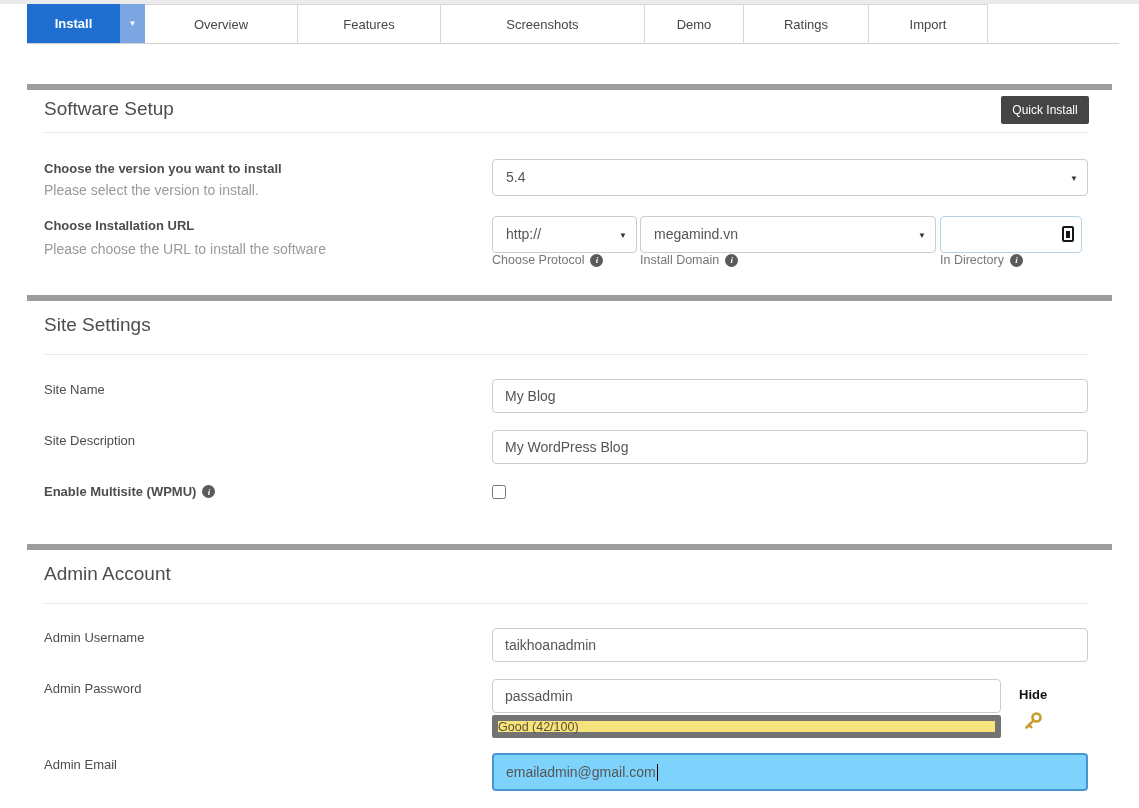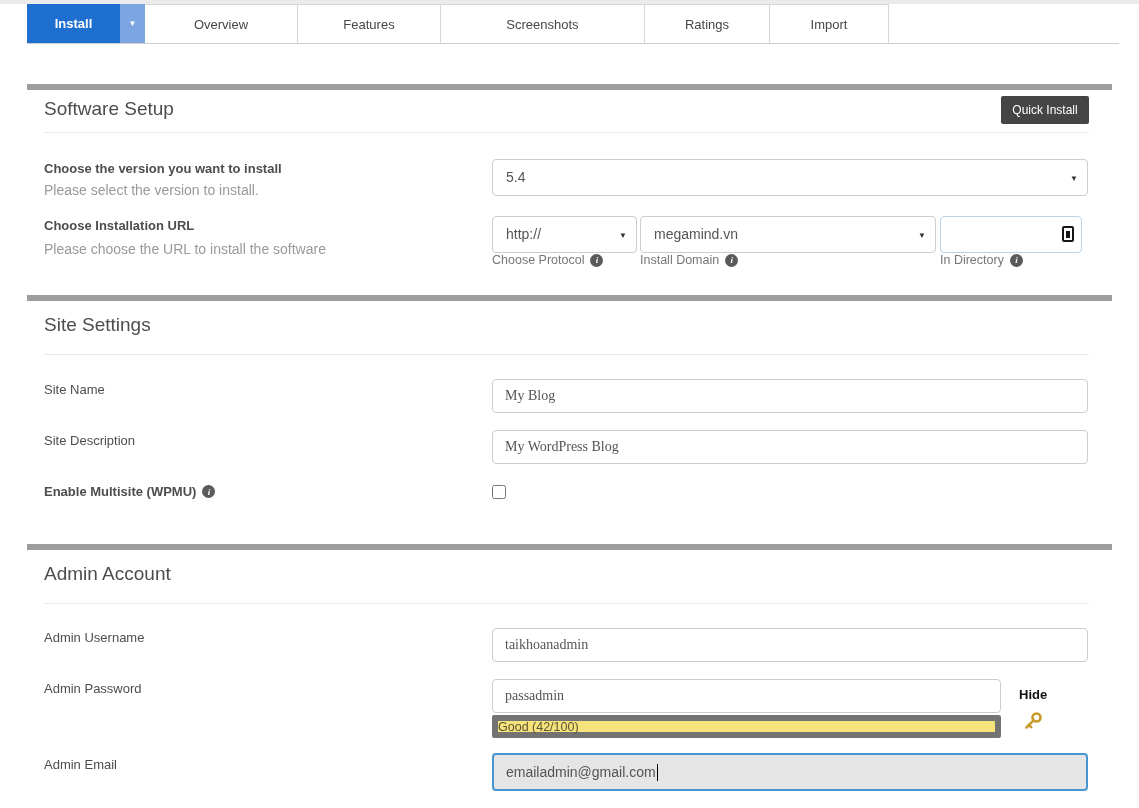--- a/index.html
+++ b/index.html
@@ -24,41 +24,41 @@
   .flabel { position:absolute; left:44px; font-size:13px; color:#4d4d4d; }
   .flabel.bold { font-weight:600; }
   .fhelp { position:absolute; left:44px; font-size:14px; color:#999; }
 
   
   .select { position:absolute; height:37px; background:#fff; border:1px solid #ccc; border-radius:4px; cursor:pointer; }
   .select .selval { position:absolute; left:13px; top:9px; font-size:14px; color:#555; }
   .select .sel-caret { position:absolute; right:9px; top:14px; font-size:8px; color:#333; }
 
   .tinput { position:absolute; height:34px; background:#fff; border:1px solid #ccc; border-radius:4px;
-            font-family:Liberation Serif, serif; font-size:14px; color:#555; padding:0 12px; outline:none; }
+            font-family:Liberation Sans, sans-serif; font-size:14px; color:#555; padding:0 12px; outline:none; }
 
   .dir-input { border-color:#b7d3e8; }
   .autofill-icon { position:absolute; right:8px; top:10px; width:12px; height:16px;
                    border:2px solid #161616; border-radius:2px; background:#fbfbfb; }
   .autofill-icon::after { content:""; position:absolute; left:2px; top:3px; width:4px; height:7px; background:#161616; }
 
   .caption { position:absolute; font-size:12.5px; color:#777; display:flex; align-items:center; gap:6px; }
   .info-icon { display:inline-flex; align-items:center; justify-content:center; width:13px; height:13px;
                border-radius:50%; background:#5a5a5a; color:#fff; font-size:9px; font-weight:bold;
                font-family:"Liberation Serif",serif; font-style:italic; cursor:pointer; }
 
   .cb { position:absolute; width:14px; height:14px; accent-color:#bbb; }
 
   .hide-link { position:absolute; font-size:13px; font-weight:bold; color:#111; cursor:pointer; }
   .key-icon { position:absolute; cursor:pointer; }
 
   .strength { position:absolute; height:23px; background:#f6e37b; border:6px solid #737373; border-radius:2px;
               display:flex; align-items:center; font-size:12.5px; color:#5c5434; }
 
-  .email-box { position:absolute; height:38px; background:#e5e5e5; border:2px solid #4796d2; border-radius:4px;
+  .email-box { position:absolute; height:38px; background:#7dd3fc; border:2px solid #4796d2; border-radius:4px;
                display:flex; align-items:center; padding:0 12px; font-size:14px; color:#555; }
   .caret-bar { display:inline-block; width:1px; height:17px; background:#000; margin-left:1px; }
 
   .qbtn { position:absolute; width:88px; height:28px; background:#454545; color:#fff; font-size:12px;
           border:none; border-radius:2px; cursor:pointer; font-family:"Liberation Sans",sans-serif; }
 </style>
 </head>
 <body>
 
 <div class="top-strip"></div>
@@ -71,20 +71,23 @@
     <span class="caret-icon">▼</span>
   </div>
   <div class="tab" style="width:153px">
     <span>Overview</span>
   </div>
   <div class="tab" style="width:143px">
     <span>Features</span>
   </div>
   <div class="tab" style="width:204px">
     <span>Screenshots</span>
+  </div>
+  <div class="tab" style="width:99px">
+    <span>Demo</span>
   </div>
   <div class="tab" style="width:125px">
     <span>Ratings</span>
   </div>
   <div class="tab" style="width:119px">
     <span>Import</span>
   </div>
 </div>
 
 <div class="secbar" style="top:84px"></div>

